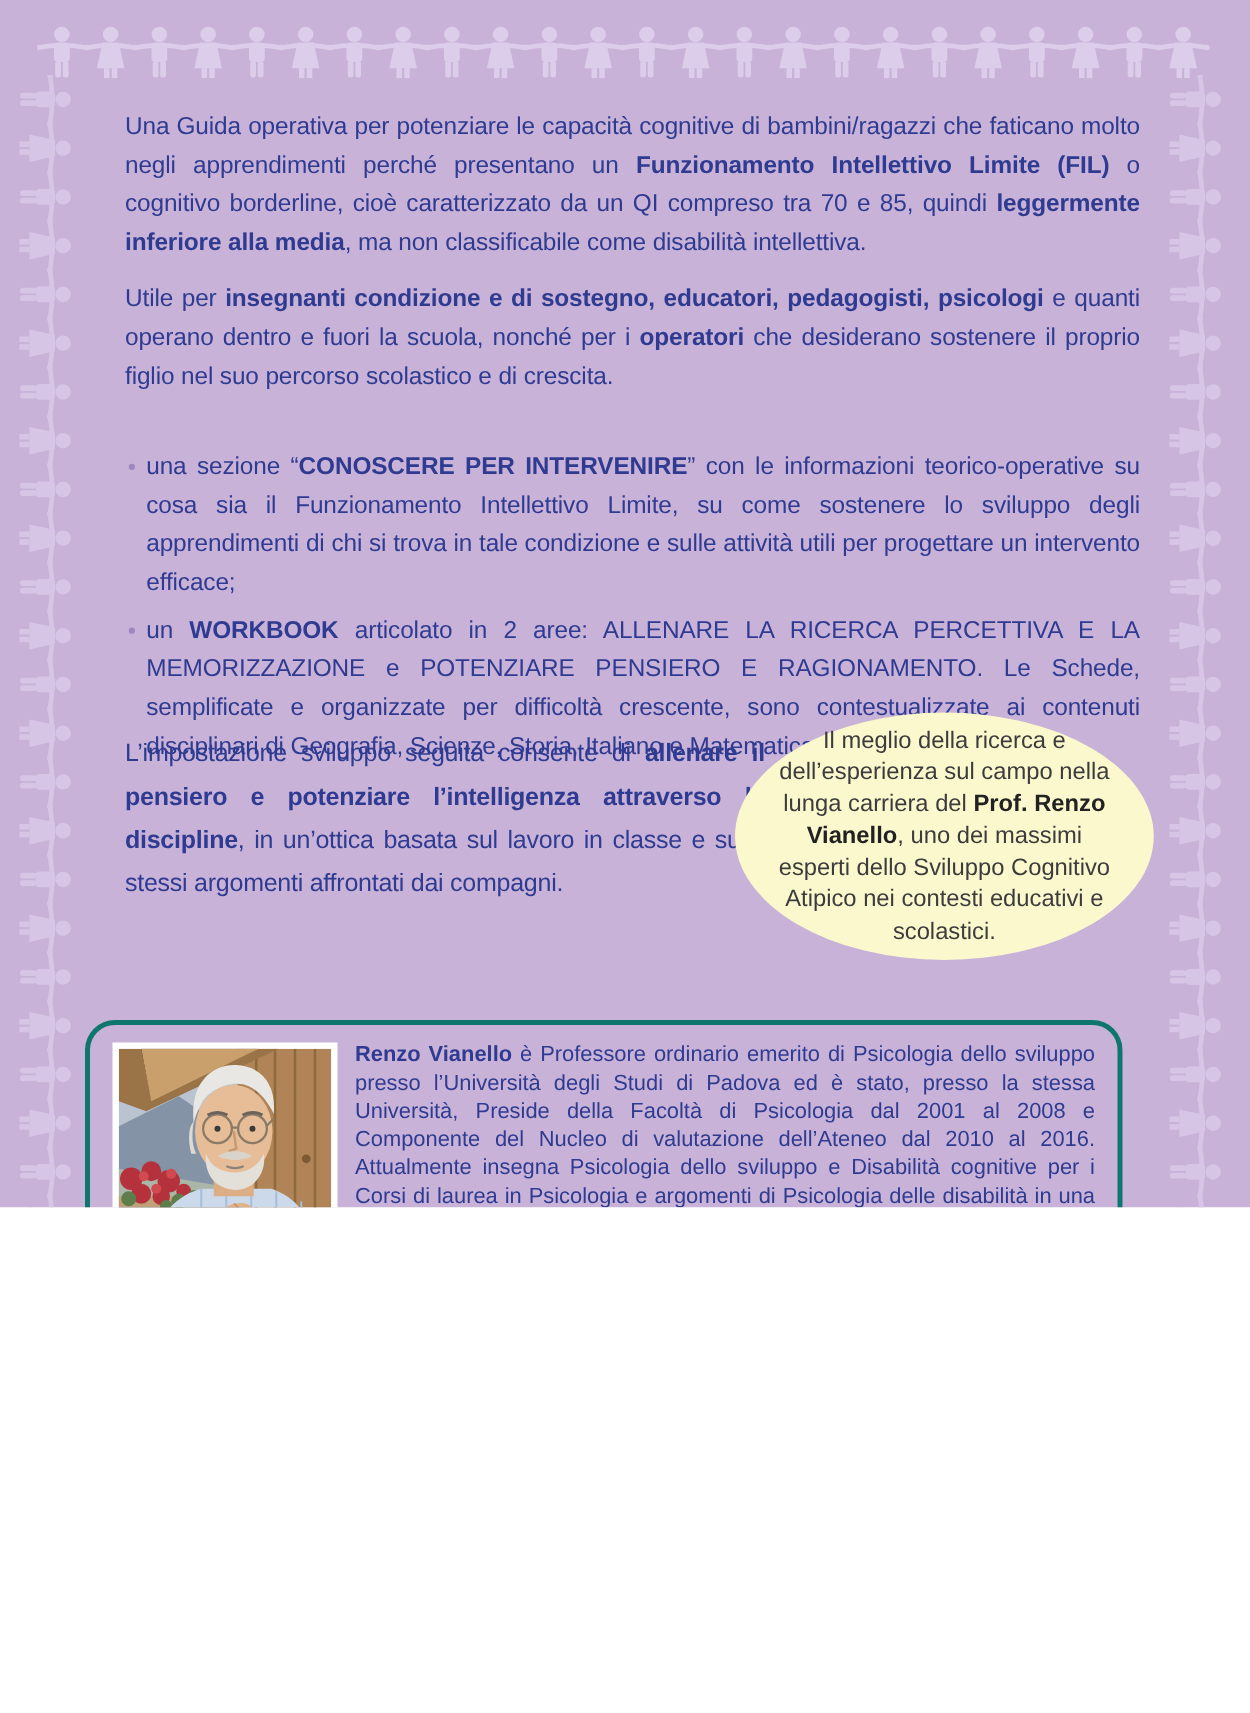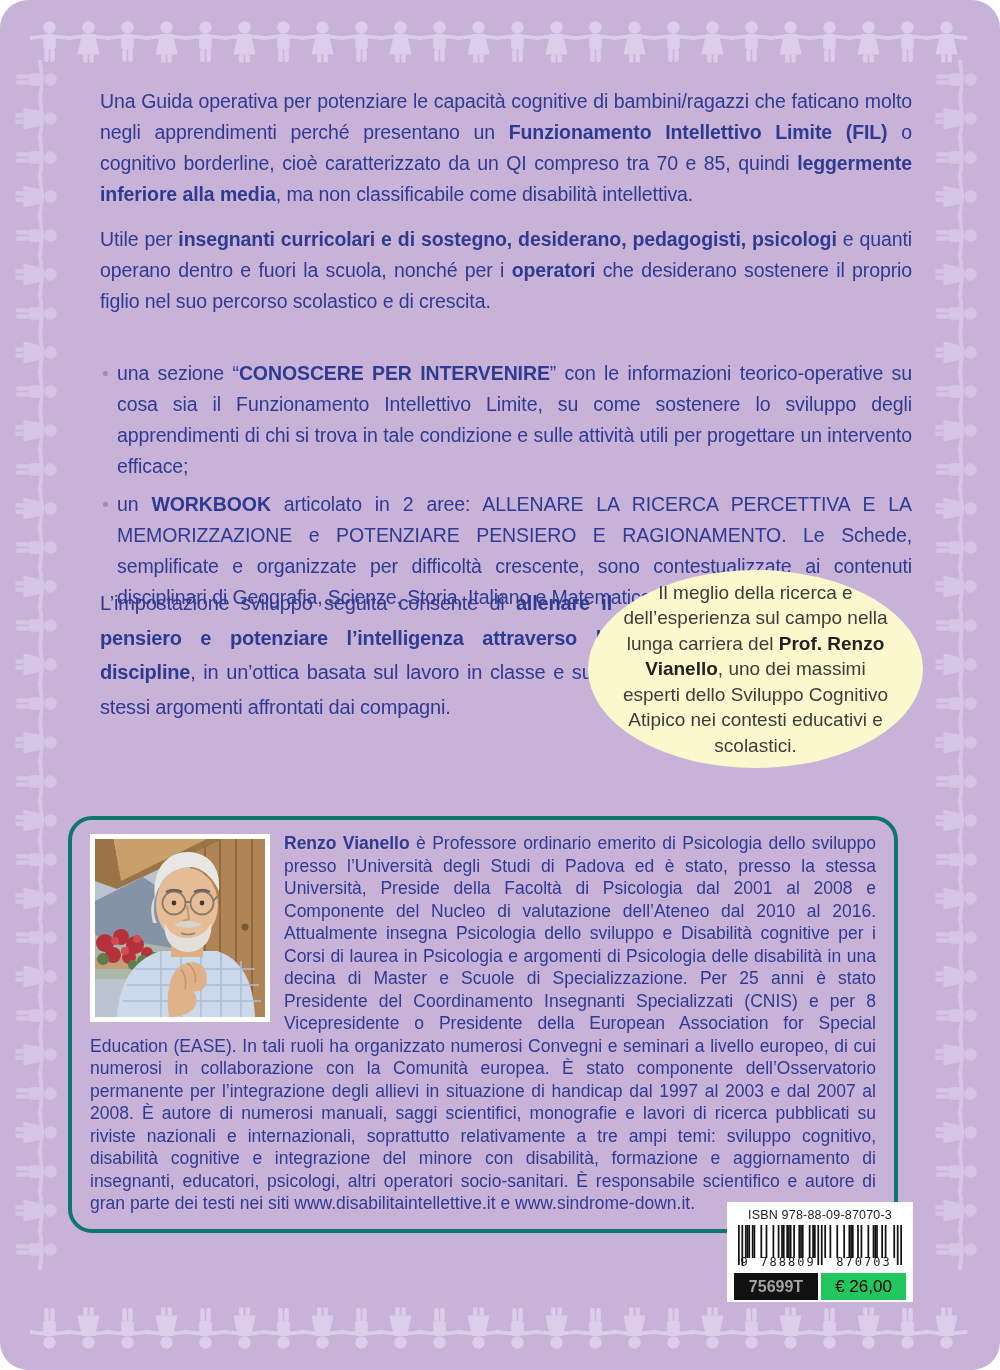--- a/index.html
+++ b/index.html
@@ -6,25 +6,24 @@
     --page-bg:#c9b2d8;
     --text-blue:#2e3b90;
     --pattern:#dccdea;
     --pattern-side:#d6c5e5;
     --oval-bg:#fbf8cd;
     --oval-text:#3c3c3c;
     --credit-text:#504a58;
   }
   html,body{margin:0;padding:0;}
   .page{
-    position:relative;width:1000px;height:1370px;overflow:hidden;
+    position:relative;width:1000px;height:966px;overflow:hidden;
     background:var(--page-bg);
     font-family:"Liberation Sans",sans-serif;
     color:var(--text-blue);
-    border-radius:28px;
   }
   
   .doll-strip{display:block;fill:var(--pattern);}
   .strip-top{position:absolute;left:30px;top:20px;width:940px;height:44px;}
   .strip-bottom{position:absolute;left:30px;top:1306px;width:940px;height:44px;transform:scaleY(-1);}
   .strip-left,.strip-right{position:absolute;width:1244px;height:44px;transform-origin:0 0;transform:rotate(90deg);}
   .strip-left{left:58px;top:60px;}
   .strip-right{left:978px;top:60px;}
   .strip-left .doll-strip,.strip-right .doll-strip{fill:var(--pattern-side);}
   .strip-top .doll-strip,.strip-bottom .doll-strip,.strip-left .doll-strip,.strip-right .doll-strip{width:100%;height:100%;}
@@ -1082,21 +1081,21 @@
           <circle cx="38.5" cy="18" r="2.2"></circle>
           <rect x="13.2" y="14" width="12.6" height="15.5" rx="3"></rect>
           <rect x="14.2" y="29" width="4.6" height="13" rx="2"></rect>
           <rect x="20.2" y="29" width="4.6" height="13" rx="2"></rect>
         </g>
       </svg>
     </div>
 
   <p class="blk copy p-intro"><span>Una Guida operativa per potenziare le capacità cognitive di bambini/ragazzi che faticano molto negli apprendimenti perché presentano un </span><span class="b">Funzionamento Intellettivo Limite (FIL)</span><span> o cognitivo borderline, cioè caratterizzato da un QI compreso tra 70 e 85, quindi </span><span class="b">leggermente inferiore alla media</span><span>, ma non classificabile come disabilità intellettiva.</span></p>
 
-  <p class="blk copy p-aud"><span>Utile per </span><span class="b">insegnanti curricolari e di sostegno, desiderano, pedagogisti, psicologi</span><span> e quanti operano dentro e fuori la scuola, nonché per i </span><span class="b">operatori</span><span> che desiderano sostenere il proprio figlio nel suo percorso scolastico e di crescita.</span></p>
+  <p class="blk copy p-aud"><span>Utile per </span><span class="b">insegnanti condizione e di sostegno, educatori, pedagogisti, psicologi</span><span> e quanti operano dentro e fuori la scuola, nonché per i </span><span class="b">operatori</span><span> che desiderano sostenere il proprio figlio nel suo percorso scolastico e di crescita.</span></p>
 
   <ul class="blk list">
     <li class="copy"><span>una sezione “</span><span class="b">CONOSCERE PER INTERVENIRE</span><span>” con le informazioni teorico-operative su cosa sia il Funzionamento Intellettivo Limite, su come sostenere lo sviluppo degli apprendimenti di chi si trova in tale condizione e sulle attività utili per progettare un intervento efficace;</span></li>
     <li class="copy"><span>un </span><span class="b">WORKBOOK</span><span> articolato in 2 aree: ALLENARE LA RICERCA PERCETTIVA E LA MEMORIZZAZIONE e POTENZIARE PENSIERO E RAGIONAMENTO. Le Schede, semplificate e organizzate per difficoltà crescente, sono contestualizzate ai contenuti disciplinari di Geografia, Scienze, Storia, Italiano e Matematica.</span></li>
   </ul>
 
   <div class="blk closing-row">
     <p class="copy"><span>L’impostazione sviluppo seguita consente di </span><span class="b">allenare il pensiero e potenziare l’intelligenza attraverso le discipline</span><span>, in un’ottica basata sul lavoro in classe e sugli stessi argomenti affrontati dai compagni.</span></p>
     <div class="oval">
       <span><span>Il meglio della ricerca e dell’esperienza sul campo nella lunga carriera del </span><span class="b">Prof. Renzo Vianello</span><span>, uno dei massimi esperti dello Sviluppo Cognitivo Atipico nei contesti educativi e scolastici.</span></span>

